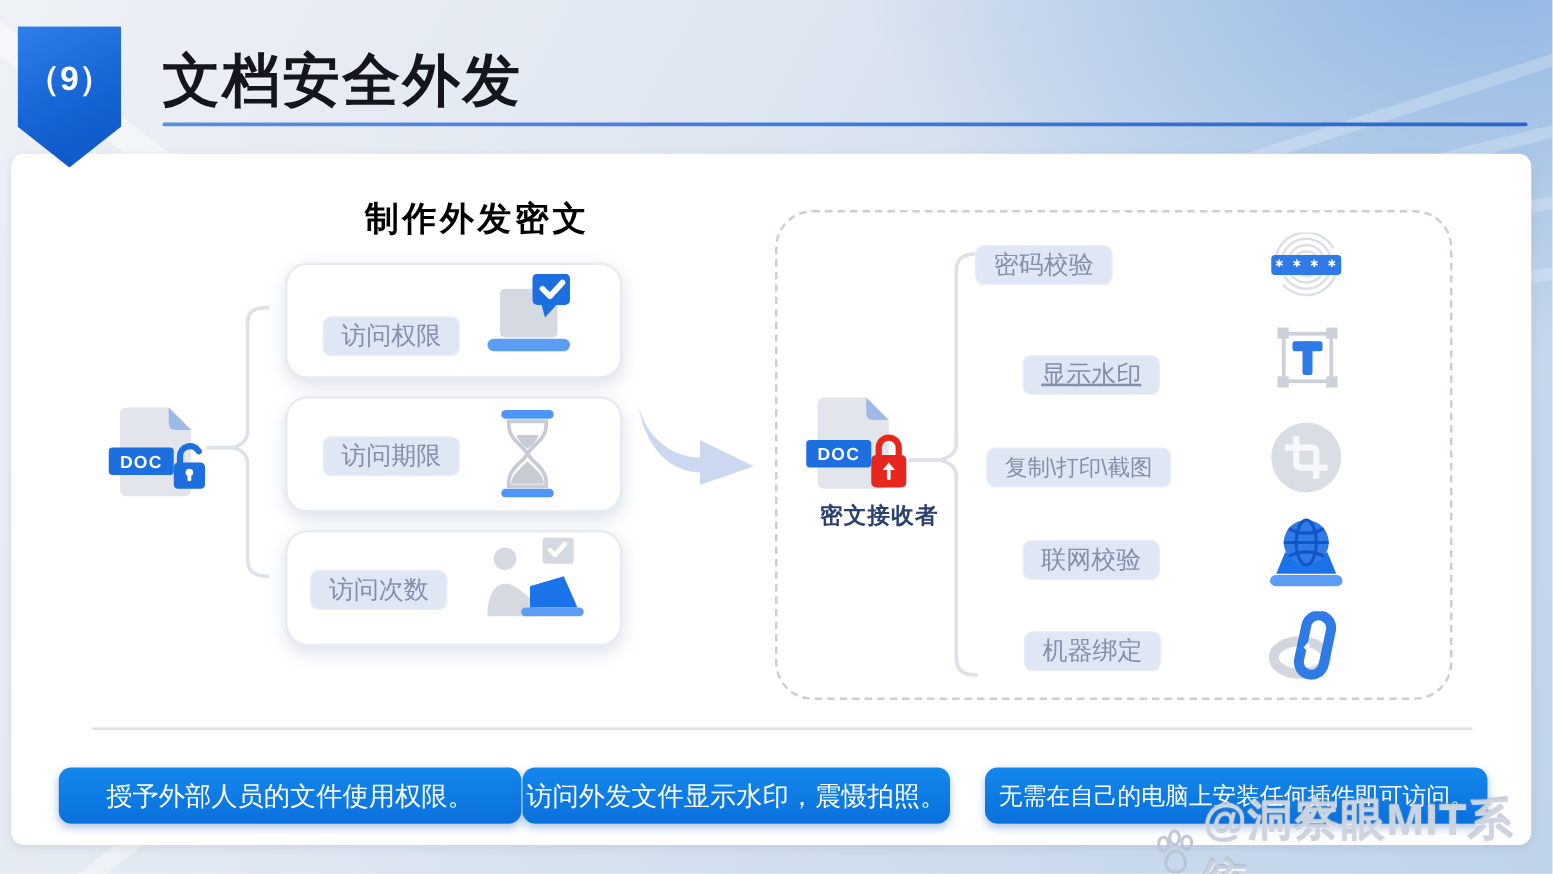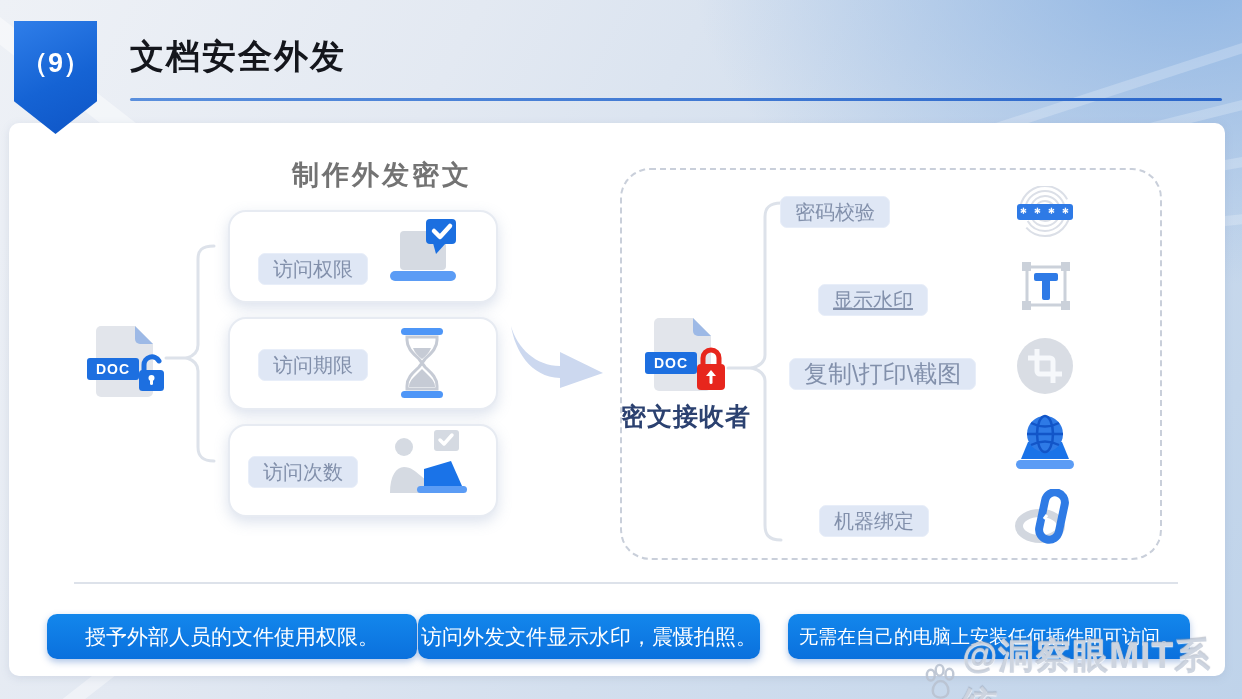--- a/index.html
+++ b/index.html
@@ -21,40 +21,40 @@
 
   
   .panel { position:absolute; left:9px; top:123px; width:1216px; height:553px;
     background:#ffffff; border-radius:10px; box-shadow:0 2px 8px rgba(120,140,170,.18); }
 
   
   .ribbon { position:absolute; left:14px; top:21px; width:83px; height:113px; z-index:5;
     background:linear-gradient(155deg,#2f7ee9 0%,#1563d4 55%,#0e55c6 100%);
     clip-path:polygon(0 0,100% 0,100% 71%,50% 100%,0 71%);
     color:#fff; font-weight:bold; font-size:27px; text-align:center; padding-top:24px; }
-  .title { position:absolute; left:130px; top:34px; font-size:34px; font-weight:900; color:#14161c; letter-spacing:2px; z-index:5; }
+  .title { position:absolute; left:130px; top:34px; font-size:46px; font-weight:900; color:#14161c; letter-spacing:2px; z-index:5; }
   .title-underline { position:absolute; left:130px; top:98px; width:1092px; height:3px; z-index:5;
     background:linear-gradient(90deg,#5a8fdd,#2a66ca); border-radius:2px; }
 
   
-  .section-heading { position:absolute; left:292px; top:157px; font-size:27px; font-weight:900; color:#737373; letter-spacing:3px; }
+  .section-heading { position:absolute; left:292px; top:157px; font-size:27px; font-weight:900; color:#000000; letter-spacing:3px; }
   .feature-box { position:absolute; left:228px; width:270px; height:93px; background:#fff;
     border:2px solid #e7ebf2; border-radius:18px; box-shadow:0 5px 14px rgba(140,160,195,.30); }
   .box-1 { top:210px; } .box-2 { top:317px; } .box-3 { top:424px; }
 
   .pill { position:absolute; background:#dfe7f5; border:1px solid #e8eef9; border-radius:7px;
     color:#8290ab; font-size:20px; padding:3px 14px; white-space:nowrap; line-height:24px; }
 
   .icon-abs { position:absolute; }
 
   
   .dashed-box { position:absolute; left:620px; top:168px; width:542px; height:392px;
     border:2px dashed #c9cfda; border-radius:30px; }
-  .receiver-caption { position:absolute; left:621px; top:400px; width:130px; text-align:left;
-    font-size:25px; font-weight:900; color:#2b4170; letter-spacing:1px; }
+  .receiver-caption { position:absolute; left:621px; top:400px; width:130px; text-align:right;
+    font-size:18px; font-weight:900; color:#2b4170; letter-spacing:1px; }
 
   
   .divider { position:absolute; left:74px; top:582px; width:1104px; height:2px; background:#dde2ea; }
   .note-btn { position:absolute; top:614px; height:45px; border-radius:10px;
     background:linear-gradient(180deg,#1387ec 0%,#0a70dd 100%);
     box-shadow:0 3px 7px rgba(25,90,185,.35);
     color:#fff; display:flex; align-items:center; justify-content:center; }
   .btn-1 { left:47px;  width:370px; font-size:21px; }
   .btn-2 { left:418px; width:342px; font-size:21px;text-align:right; }
   .btn-3 { left:788px; width:402px; font-size:19px; }
@@ -153,21 +153,22 @@
   </svg>
   <div class="receiver-caption">密文接收者</div>
 
   <svg class="icon-abs" style="left:726px; top:200px;" width="60" height="345" viewBox="0 0 60 345">
     <path d="M55,3 C42,3 39,9 39,17 L39,155 C39,163 33,166 26,168 C33,170 39,173 39,181 L39,325 C39,334 42,340 55,340" fill="none" stroke="#dde2ea" stroke-width="3" stroke-linecap="round"></path>
     <path d="M2,168 L26,168" fill="none" stroke="#dde2ea" stroke-width="3" stroke-linecap="round"></path>
   </svg>
 
   <div class="pill" style="left:780px; top:196px;">密码校验</div>
   <div class="pill" style="left:818px; top:284px;text-decoration:underline;">显示水印</div>
-  <div class="pill" style="left:789px; top:358px; font-size:24px;">复制\打印\截图</div>
+  <div class="pill" style="left:789px; top:358px; font-size:18px;">复制\打印\截图</div>
+  <div class="pill" style="left:818px; top:432px;">联网校验</div>
   <div class="pill" style="left:819px; top:505px;">机器绑定</div>
 
   <svg class="icon-abs" style="left:1016px; top:186px;" width="60" height="54" viewBox="0 0 60 54">
     <circle cx="29" cy="25" r="10" fill="none" stroke="#dbdfe7" stroke-width="2" stroke-dasharray="30 8"></circle>
     <circle cx="29" cy="25" r="15" fill="none" stroke="#dbdfe7" stroke-width="2" stroke-dasharray="40 12"></circle>
     <circle cx="29" cy="25" r="20" fill="none" stroke="#dbdfe7" stroke-width="2" stroke-dasharray="52 16"></circle>
     <circle cx="29" cy="25" r="25" fill="none" stroke="#dbdfe7" stroke-width="2" stroke-dasharray="60 24"></circle>
     <rect x="1" y="18" width="56" height="16" rx="3" fill="#2e7ae6"></rect>
     <text x="29" y="31" text-anchor="middle" font-size="13" font-weight="bold" fill="#ffffff" letter-spacing="1">＊＊＊＊</text>
   </svg>

